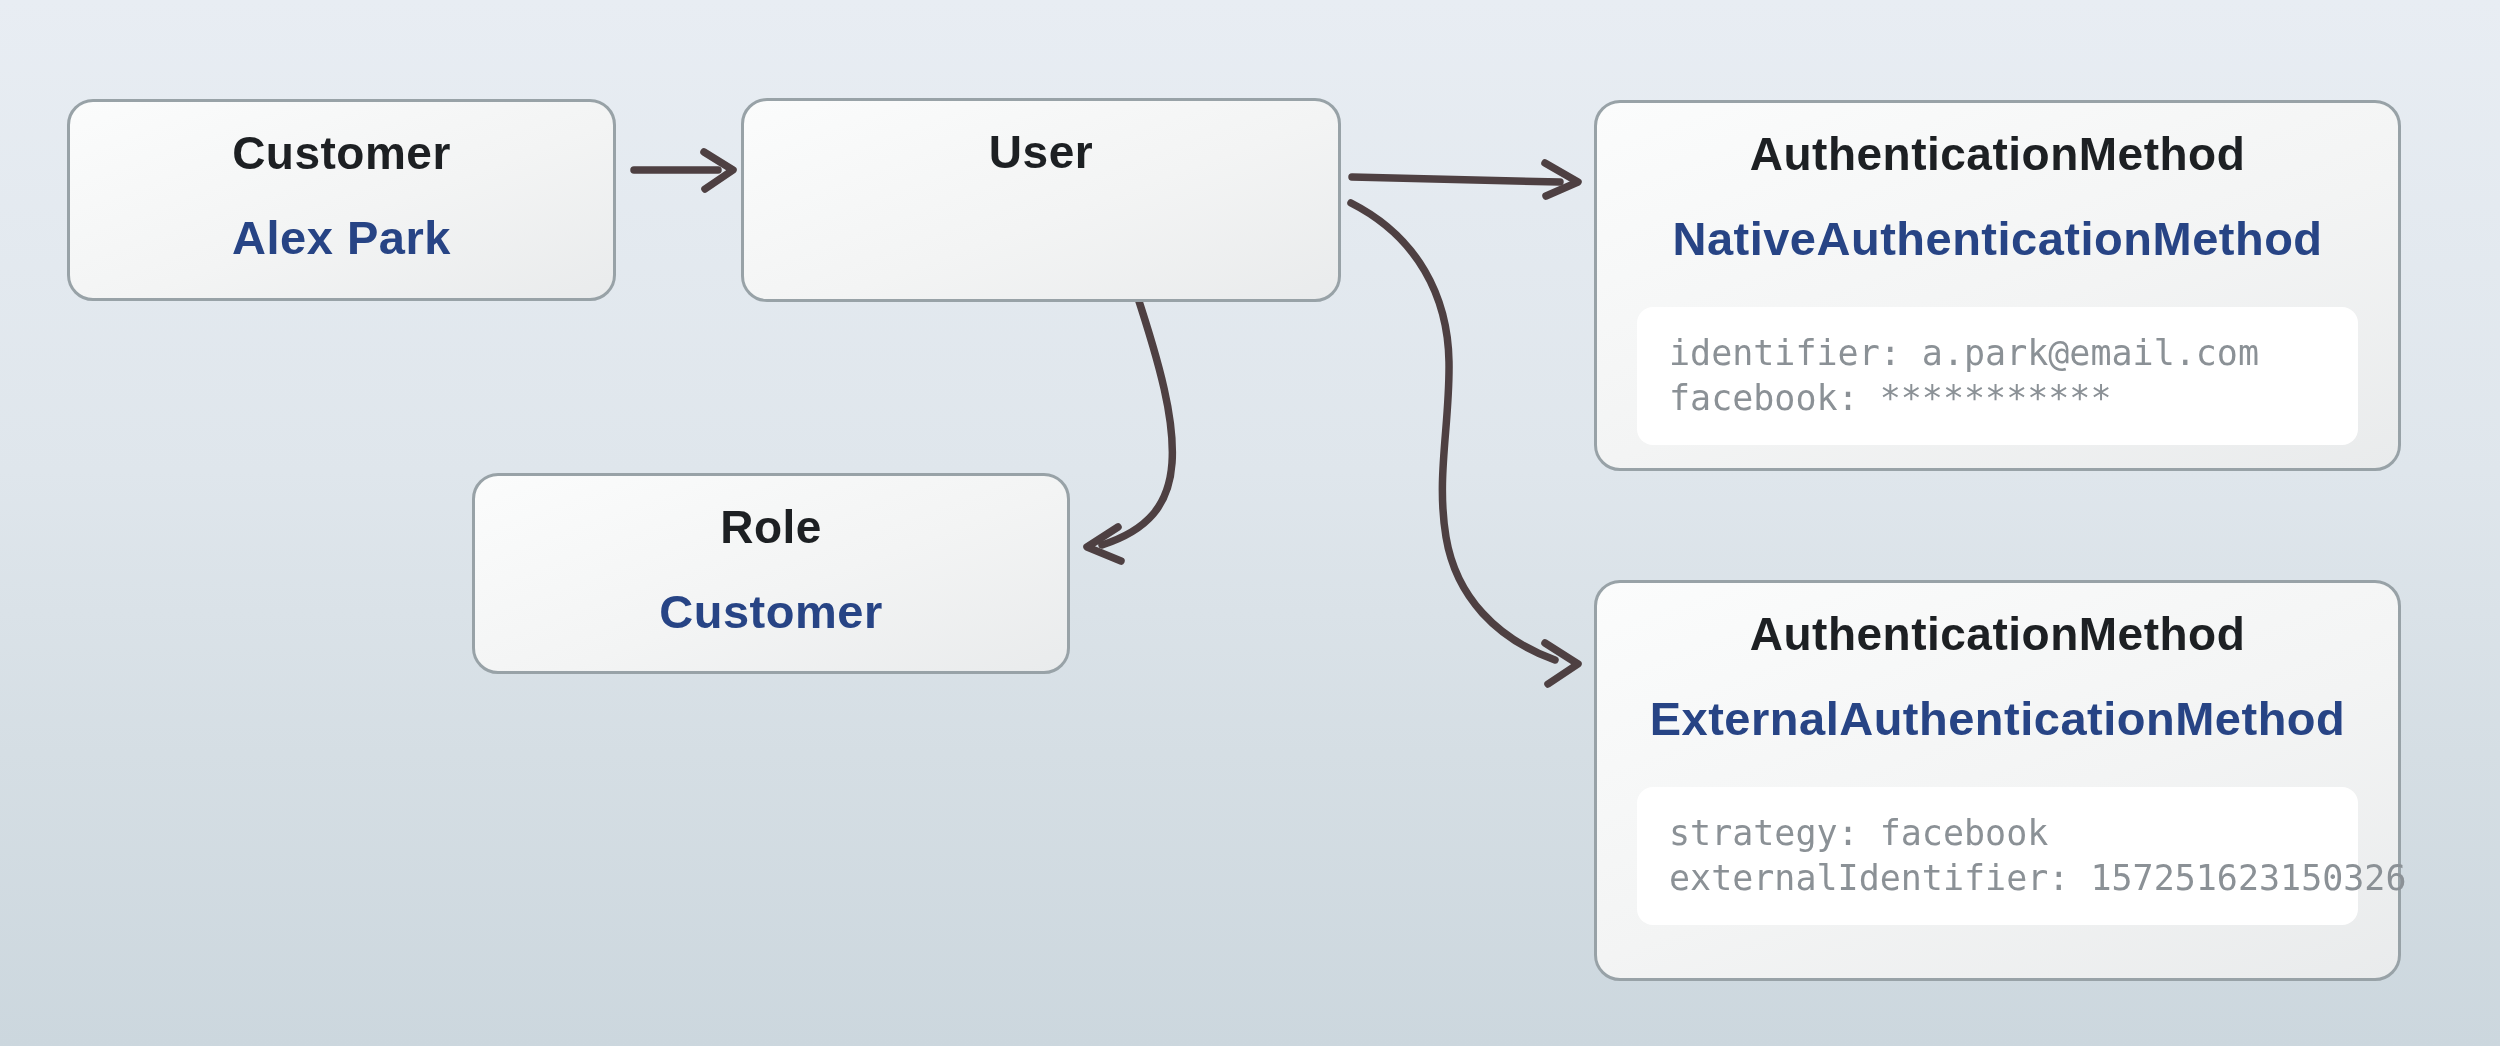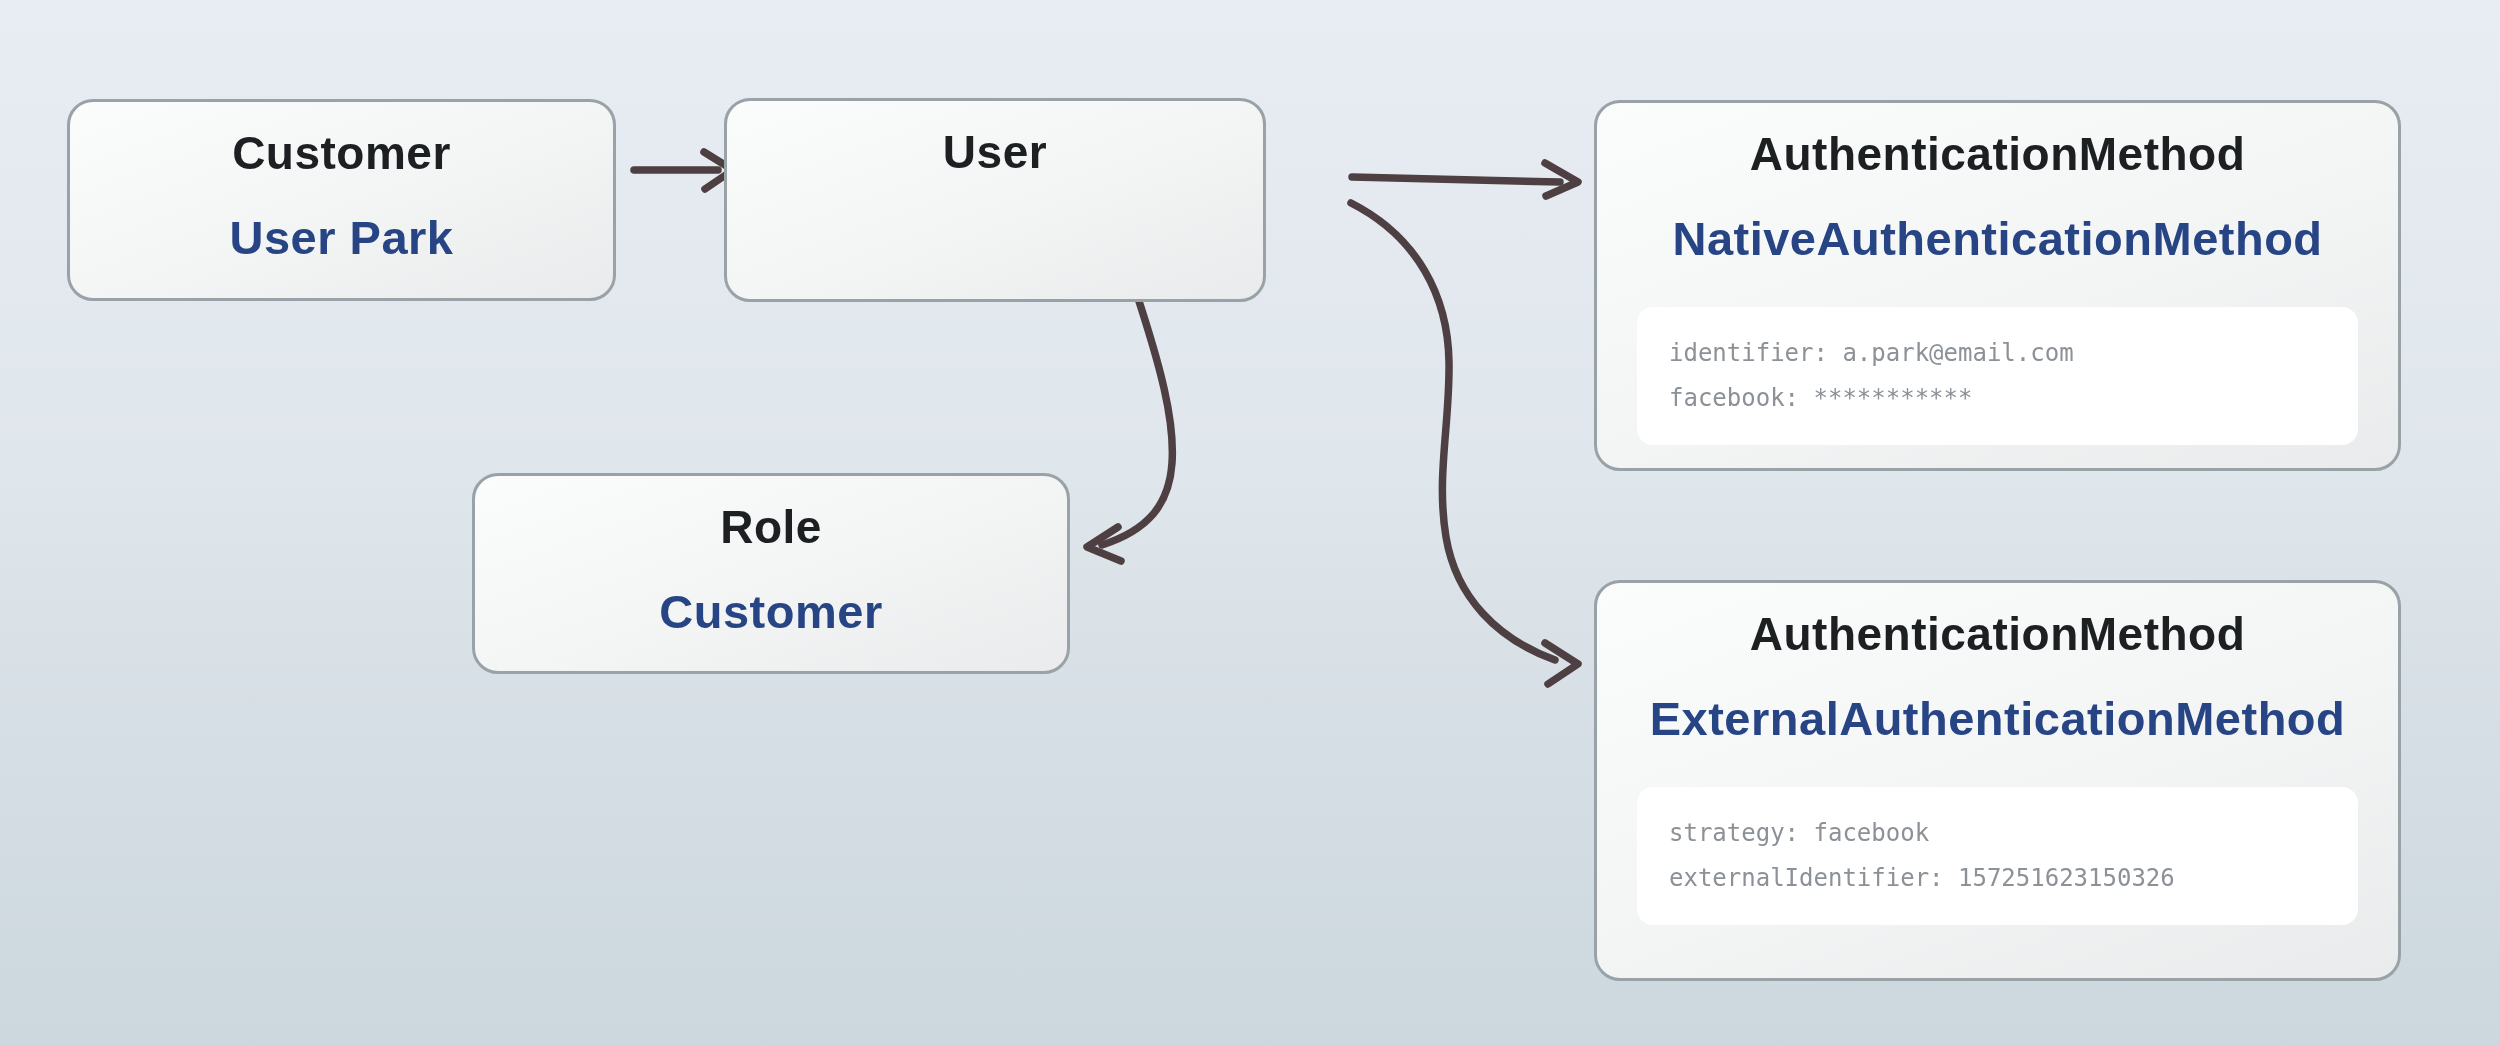--- a/index.html
+++ b/index.html
@@ -68,28 +68,28 @@
     align-self:stretch;
     margin-left:40px;
     margin-right:40px;
     background:var(--attr-bg);
     border-radius:16px;
     padding:24px 20px 24px 32px;
     text-align:left;
   }
   .attr-row{
     font-family:"DejaVu Sans Mono", monospace;
-    font-size:24px;
+    font-size:35px;
     line-height:45px;
     color:var(--attr-text);
     white-space:pre;
   }
   
   .pos-customer {left:67px;  top:87px;  width:549px; height:202px;}
-  .pos-user     {left:724px; top:86px;  width:542px; height:204px;}
+  .pos-user     {left:741px; top:86px;  width:600px; height:204px;}
   .pos-native   {left:1594px;top:88px;  width:807px; height:371px;}
   .pos-role     {left:472px; top:461px; width:598px; height:201px;align-items:center;}
   .pos-external {left:1594px;top:568px; width:807px; height:401px;}
 </style>
 </head>
 <body>
 
 <div class="canvas">
 
   <svg class="edges" viewBox="0 0 2500 1046" aria-hidden="true">
@@ -106,21 +106,21 @@
       <path d="M1118 527 L1087 547 L1121 561"></path>
     </g>
     <g>
       <path d="M1351 203 C1418 237, 1448 297, 1449 362 C1450 424, 1436 477, 1446 537 C1456 597, 1497 639, 1555 660"></path>
       <path d="M1545 643 L1578 664 L1548 684"></path>
     </g>
   </svg>
 
   <div class="node pos-customer">
     <div class="node-title">Customer</div>
-    <div class="node-value">User Park</div>
+    <div class="node-value">Alex Park</div>
   </div>
 
   <div class="node pos-user">
     <div class="node-title">User</div>
   </div>
 
   <div class="node pos-native">
     <div class="node-title">AuthenticationMethod</div>
     <div class="node-value">NativeAuthenticationMethod</div>
     <div class="attrs">

